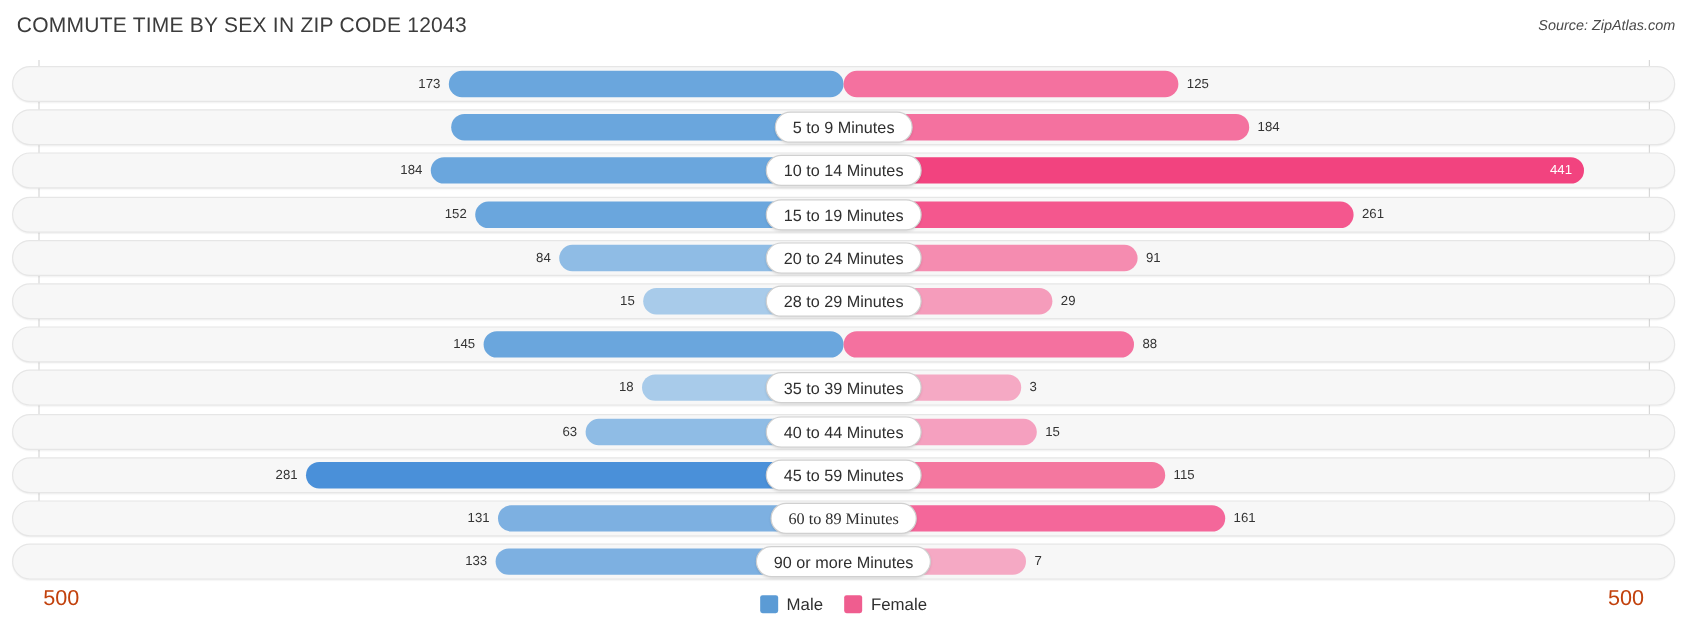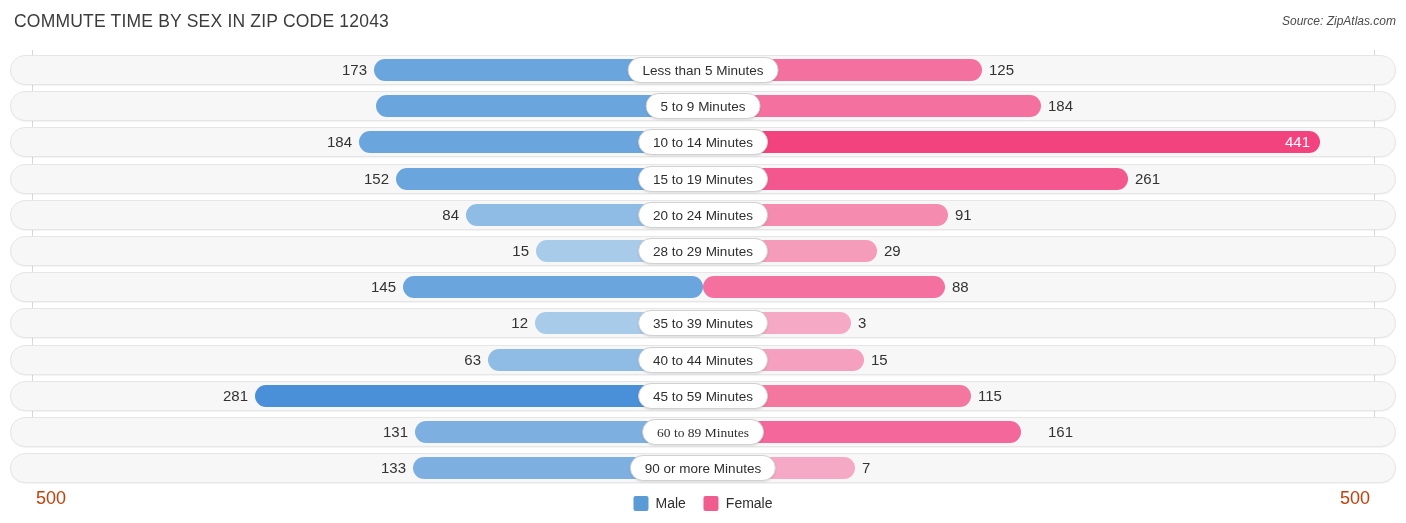--- a/index.html
+++ b/index.html
@@ -47,21 +47,21 @@
 
   .bar {
     position: absolute; top: 4px; height: 22px;
     border-radius: 11px;
   }
   .bar.male   { }
   .bar.female { }
 
   .val {
     position: absolute; top: 0; height: 26px; line-height: 30px;
-    font-size: 15px; color: #333; white-space: nowrap;
+    font-size: 11px; color: #333; white-space: nowrap;
   }
   .val.left  { text-align: right; }
   .val.right { text-align: left; }
   .val.inside {
     color: #ffffff; text-align: right;
   }
 
   .pill {
     position: absolute; top: 2px; height: 26px; line-height: 25px;
     left: 50%; transform: translateX(-50%);
@@ -102,21 +102,20 @@
   <div class="plot" id="plot">
     <div class="gridline left"></div>
     <div class="gridline right"></div>
 
   <div class="row" style="top: 5px;">
         <div class="track"></div>
         <div class="bar male" style="left: 364px; width: 329px; background: rgb(106, 166, 221);"></div>
         <div class="bar female" style="left: 693px; width: 279px; background: rgb(244, 113, 159);"></div>
         <div class="val left" style="right: 1029px;">173</div>
         <div class="val right" style="left: 979px;">125</div>
-        <div class="pill" style="left: 693px;">Less than 5 Minutes</div>
       </div>
       <div class="row" style="top: 41.2px;">
         <div class="track"></div>
         <div class="bar male" style="left: 366px; width: 327px; background: rgb(106, 166, 221);"></div>
         <div class="bar female" style="left: 693px; width: 338px; background: rgb(244, 113, 159);"></div>
         <div class="val left" style="right: 1027px; margin-top: 37px;">169</div>
         <div class="val right" style="left: 1038px;">184</div>
         <div class="pill" style="left: 693px;">5 to 9 Minutes</div>
       </div>
       <div class="row" style="top: 77.4px;">
@@ -155,21 +154,21 @@
         <div class="track"></div>
         <div class="bar male" style="left: 393px; width: 300px; background: rgb(106, 166, 221);"></div>
         <div class="bar female" style="left: 693px; width: 242px; background: rgb(244, 113, 159);"></div>
         <div class="val left" style="right: 1000px;">145</div>
         <div class="val right" style="left: 942px;">88</div>
       </div>
       <div class="row" style="top: 258.4px;">
         <div class="track"></div>
         <div class="bar male" style="left: 525px; width: 168px; background: rgb(168, 203, 234);"></div>
         <div class="bar female" style="left: 693px; width: 148px; background: rgb(245, 169, 196);"></div>
-        <div class="val left" style="right: 868px;">12</div>
+        <div class="val left" style="right: 868px;">18</div>
         <div class="val right" style="left: 848px;">3</div>
         <div class="pill" style="left: 693px;">35 to 39 Minutes</div>
       </div>
       <div class="row" style="top: 294.6px;">
         <div class="track"></div>
         <div class="bar male" style="left: 478px; width: 215px; background: rgb(143, 188, 229);"></div>
         <div class="bar female" style="left: 693px; width: 161px; background: rgb(245, 160, 191);"></div>
         <div class="val left" style="right: 915px;">63</div>
         <div class="val right" style="left: 861px;">15</div>
         <div class="pill" style="left: 693px;">40 to 44 Minutes</div>
@@ -180,21 +179,21 @@
         <div class="bar female" style="left: 693px; width: 268px; background: rgb(244, 119, 159);"></div>
         <div class="val left" style="right: 1148px;">281</div>
         <div class="val right" style="left: 968px;">115</div>
         <div class="pill" style="left: 693px;">45 to 59 Minutes</div>
       </div>
       <div class="row" style="top: 367px;">
         <div class="track"></div>
         <div class="bar male" style="left: 405px; width: 288px; background: rgb(125, 176, 225);"></div>
         <div class="bar female" style="left: 693px; width: 318px; background: rgb(244, 103, 154);"></div>
         <div class="val left" style="right: 988px;">131</div>
-        <div class="val right" style="left: 1018px; margin-left: 20px;">161</div>
+        <div class="val right" style="left: 1018px;">161</div>
         <div class="pill" style="left: 693px; font-family: Liberation Serif, serif;">60 to 89 Minutes</div>
       </div>
       <div class="row" style="top: 403.2px;">
         <div class="track"></div>
         <div class="bar male" style="left: 403px; width: 290px; background: rgb(125, 176, 225);"></div>
         <div class="bar female" style="left: 693px; width: 152px; background: rgb(245, 169, 196);"></div>
         <div class="val left" style="right: 990px;">133</div>
         <div class="val right" style="left: 852px;">7</div>
         <div class="pill" style="left: 693px;">90 or more Minutes</div>
       </div>

